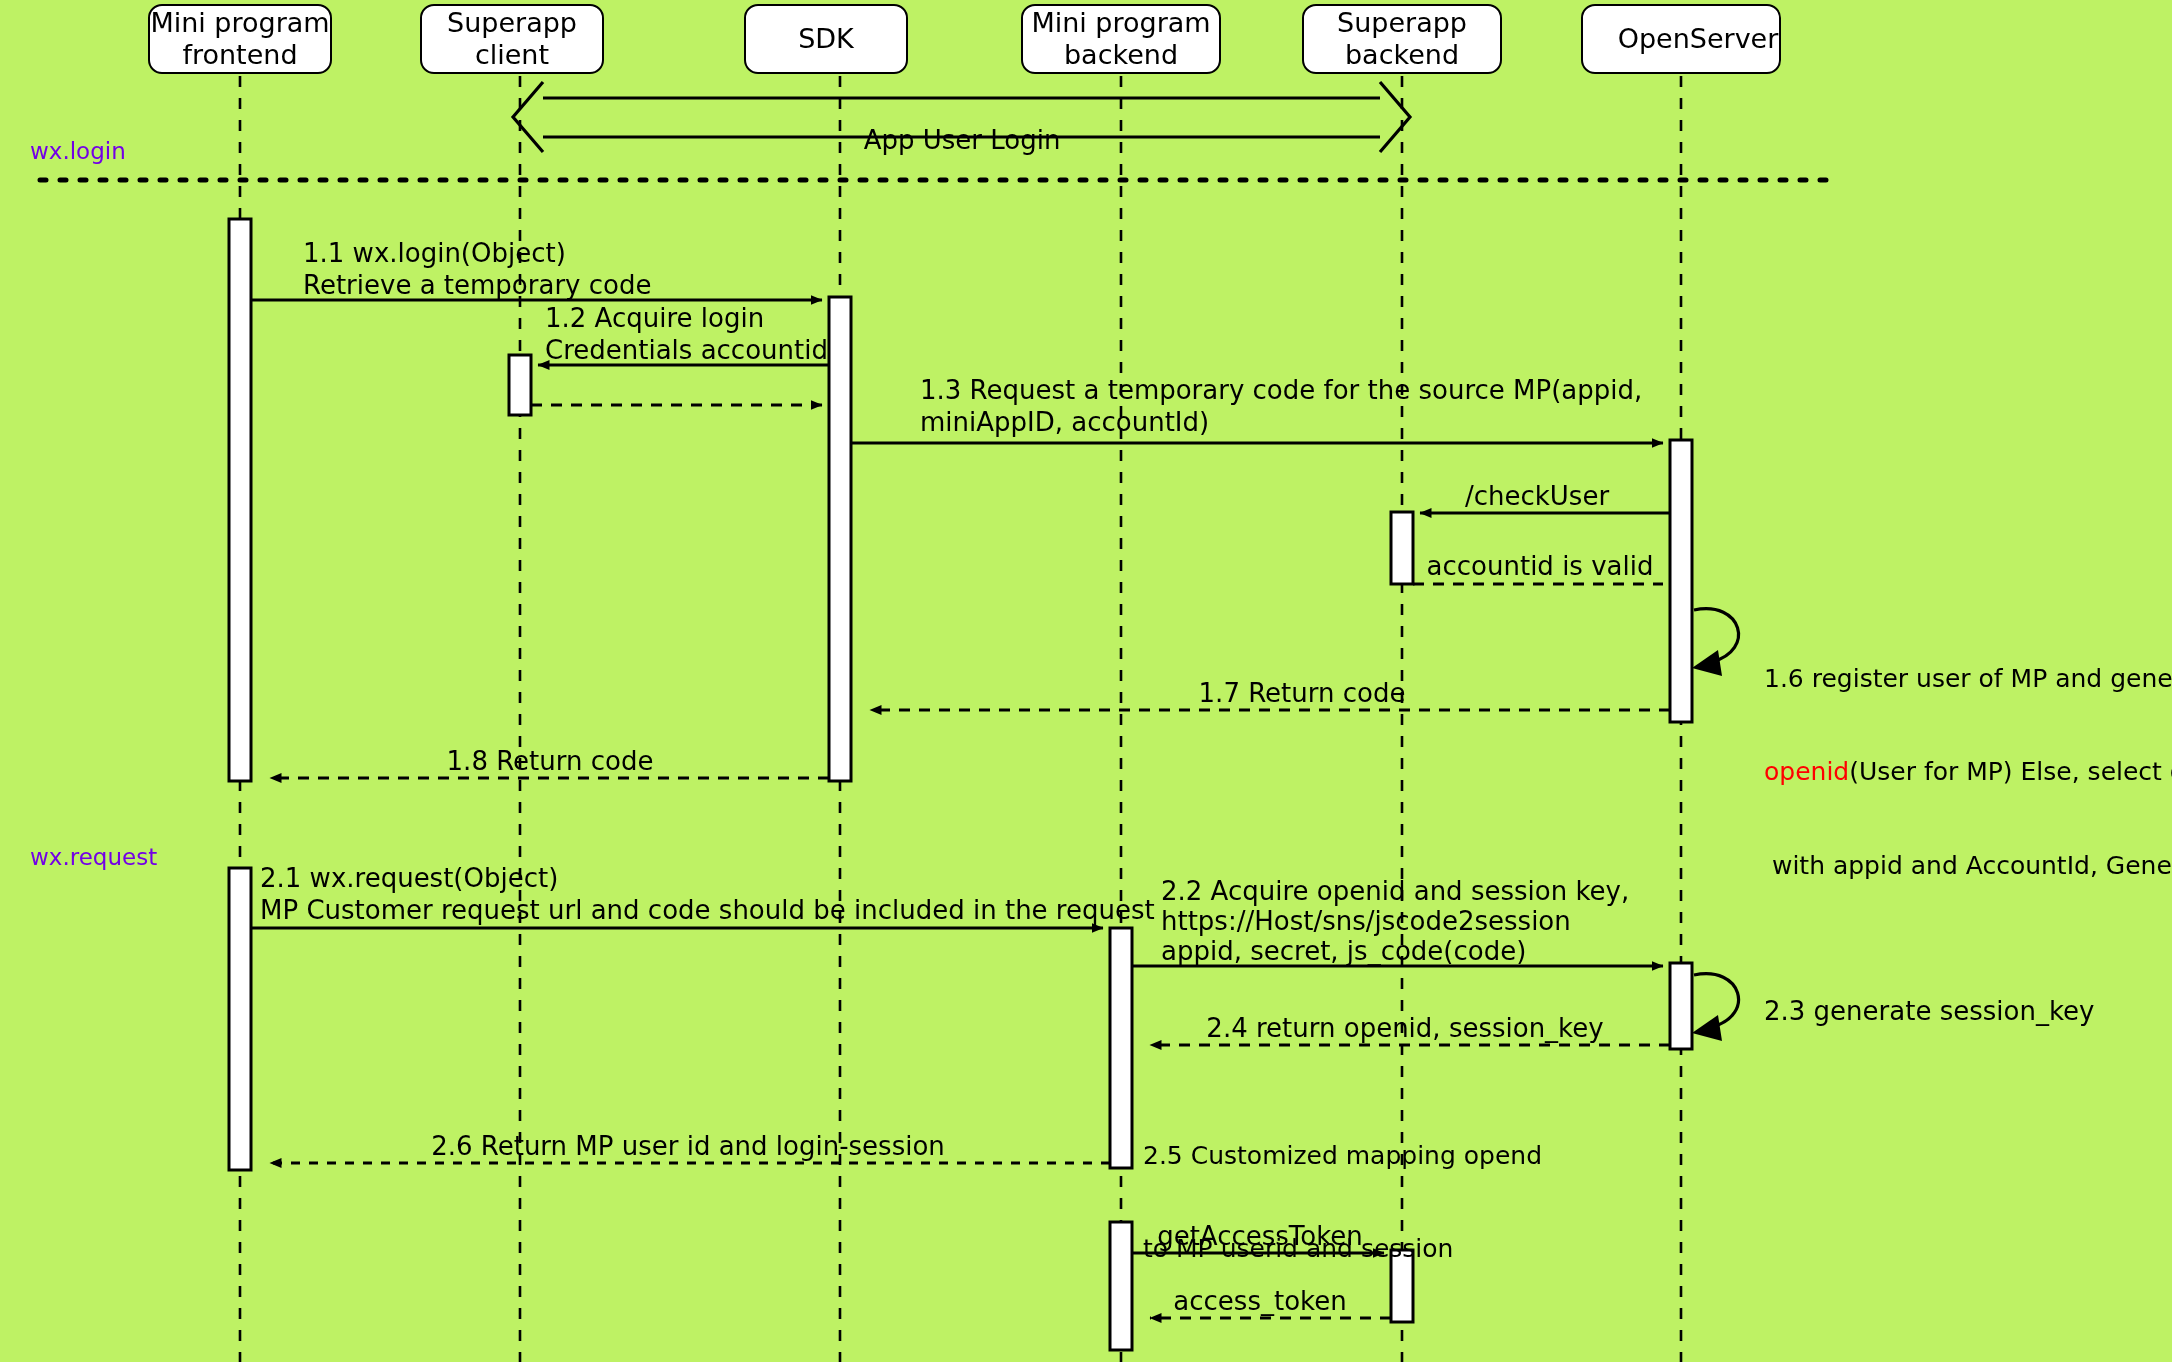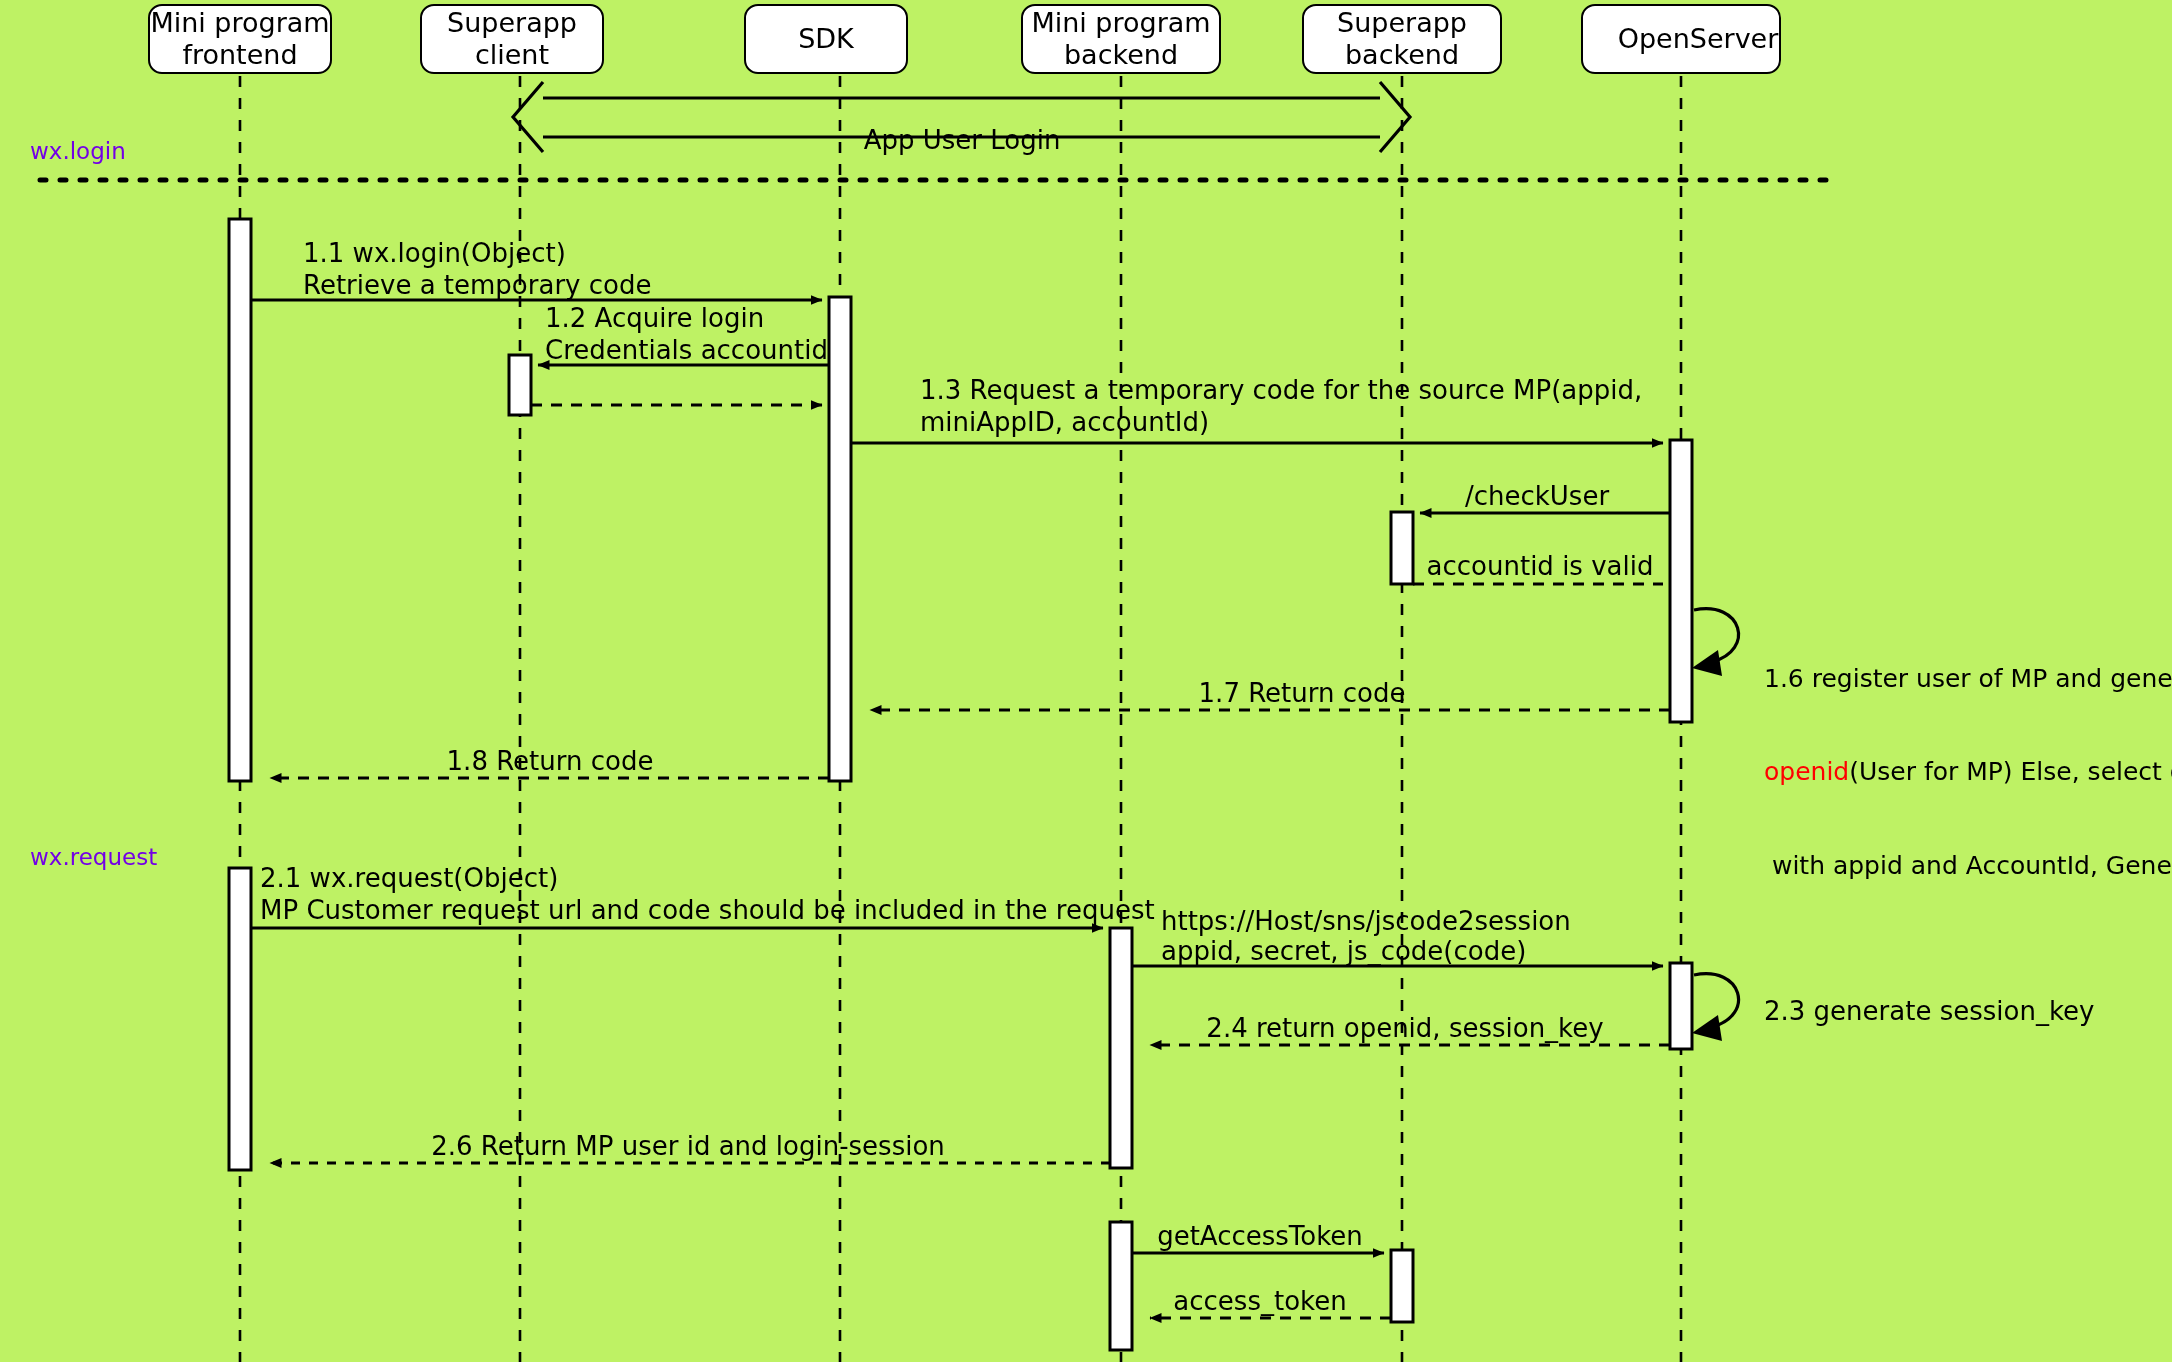--- a/index.html
+++ b/index.html
@@ -165,26 +165,31 @@
     <div><span class="red">openid</span><span>(User for MP) Else, select openid</span></div>
     <div> with appid and AccountId, Generate code</div>
   </div>
 
   <div class="lbl center" style="left:1302px;top:678px;">1.7 Return code</div>
   <div class="lbl center" style="left:550px;top:746px;">1.8 Return code</div>
 
   <div class="lbl" style="left:260px;top:863px;">2.1 wx.request(Object)</div>
   <div class="lbl" style="left:260px;top:895px;">MP Customer request url and code should be included in the request</div>
 
+  <div class="lbl" style="left:1161px;top:876px;">2.2 Acquire openid and session key,</div>
   <div class="lbl" style="left:1161px;top:906px;">https://Host/sns/jscode2session</div>
   <div class="lbl" style="left:1161px;top:936px;">appid, secret, js_code(code)</div>
 
   <div class="lbl" style="left:1764px;top:996px;">2.3 generate session_key</div>
 
   <div class="lbl center" style="left:1405px;top:1013px;">2.4 return openid, session_key</div>
 
+  <div class="note" style="left:1143px;top:1077px;">
+    <div>2.5 Customized mapping opend</div>
+    <div>to MP userid and session</div>
+  </div>
 
   <div class="lbl center" style="left:688px;top:1131px;">2.6 Return MP user id and login-session</div>
 
   <div class="lbl center" style="left:1260px;top:1221px;">getAccessToken</div>
   <div class="lbl center" style="left:1260px;top:1286px;">access_token</div>
 
 </div>
 
 </body></html>

